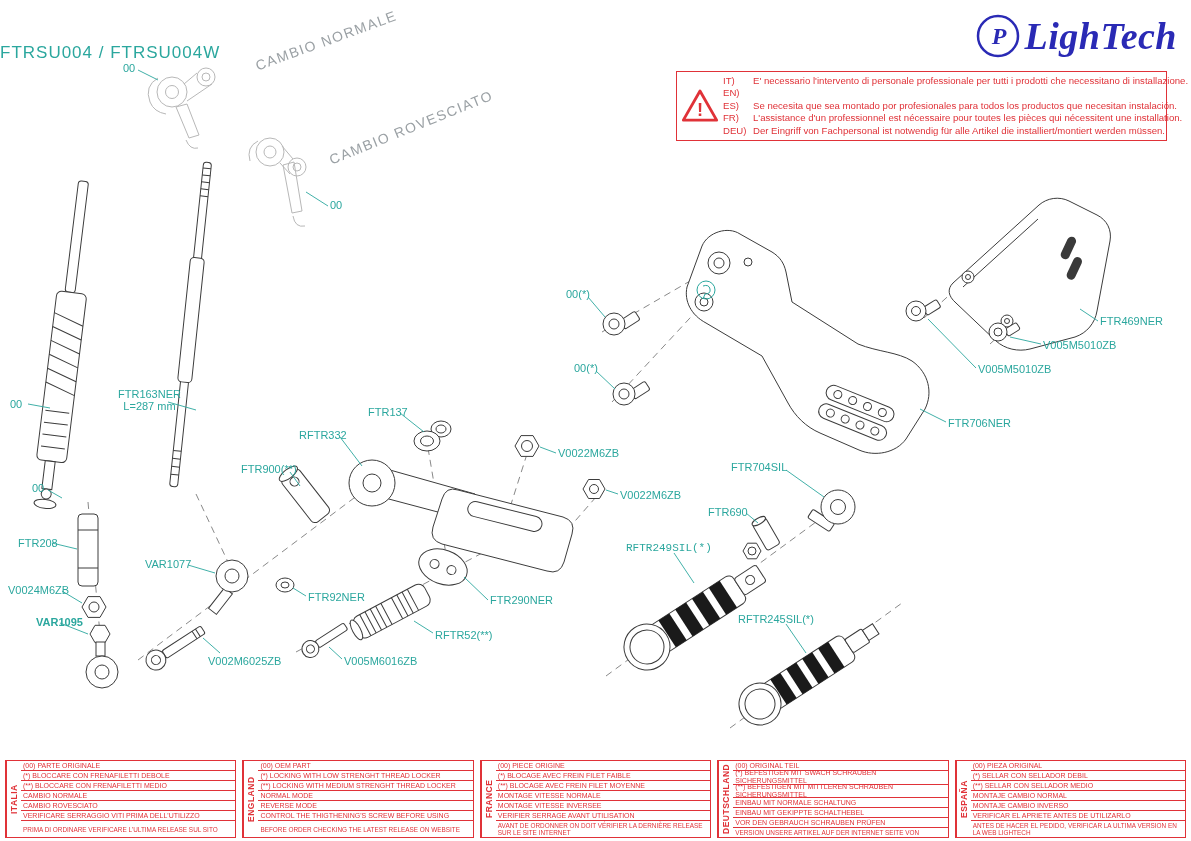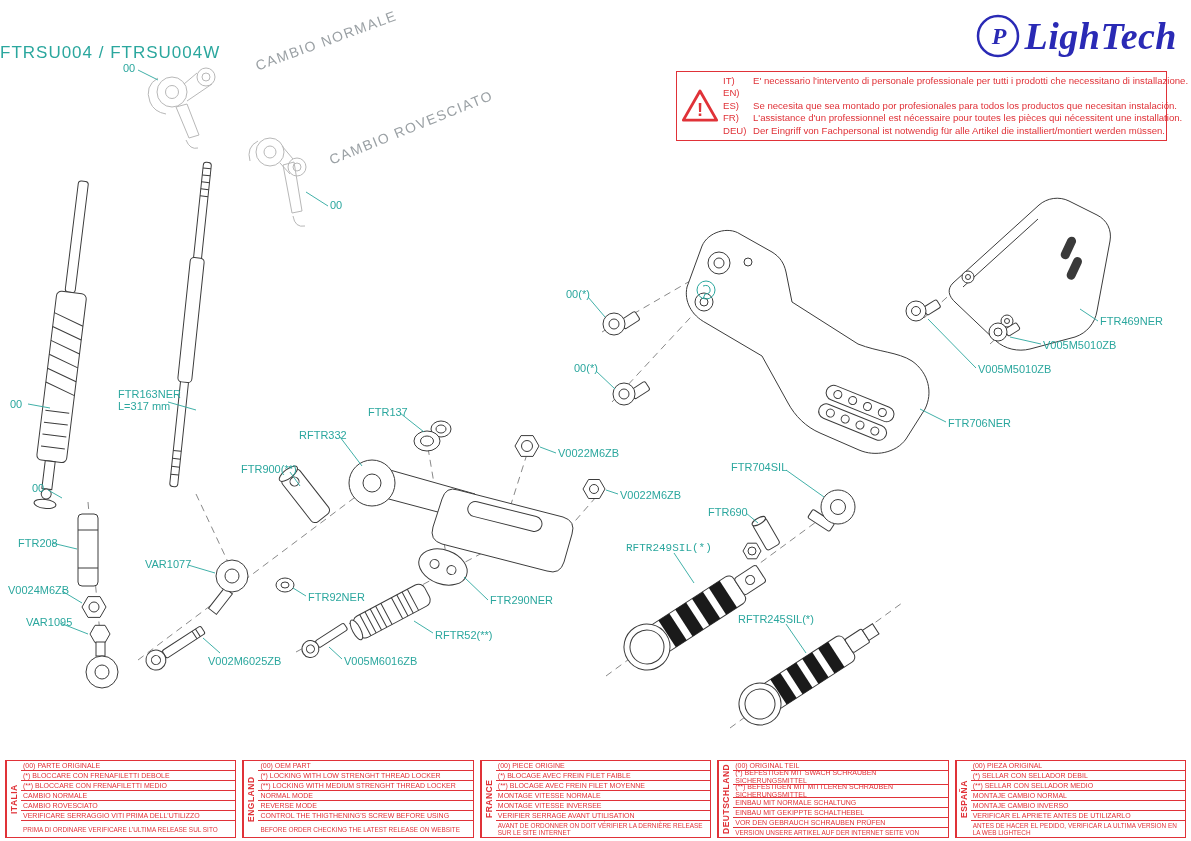--- a/index.html
+++ b/index.html
@@ -28,21 +28,21 @@
   .warning{
     position:absolute;left:676px;top:71px;width:489px;height:68px;
     border:1px solid var(--red);display:flex;align-items:center;background:#fff;
   }
   .warn-icon-wrap{flex:0 0 46px;display:flex;justify-content:center;}
   .warn-lines{flex:1;display:flex;flex-direction:column;justify-content:center;padding-right:4px;}
   .warn-row{display:flex;color:var(--red);font-size:9.6px;line-height:12.4px;white-space:nowrap;overflow:hidden;}
   .warn-prefix{flex:0 0 30px;text-align:left;}
   
   .art{position:absolute;left:0;top:0;width:1191px;height:841px;}
-  .labels{position:absolute;left:0;top:0;width:1191px;height:841px;pointer-events:none;}
+  .labels{position:absolute;left:0;top:0;width:1191px;height:841px;pointer-events:none;text-align:center;}
   .part-label{
     position:absolute;color:var(--teal);font-size:11px;line-height:12px;
     white-space:nowrap;
   }
   .ghost-label{
     position:absolute;color:#9aa0a4;font-size:14px;letter-spacing:1.5px;
     white-space:nowrap;transform-origin:left center;
   }
   .ghost-a{left:256px;top:58px;transform:rotate(-20deg);}
   .ghost-b{left:330px;top:152px;transform:rotate(-22deg);}
@@ -371,29 +371,29 @@
   </svg>
 
   <div class="ghost-label ghost-a">CAMBIO NORMALE</div>
   <div class="ghost-label ghost-b">CAMBIO ROVESCIATO</div>
 
   <div class="labels" id="labels">
       <div class="part-label" style="left: 123px; top: 62px;">00</div>
       <div class="part-label" style="left: 330px; top: 199px;">00</div>
       <div class="part-label" style="left: 10px; top: 398px;">00</div>
       <div class="part-label" style="left: 32px; top: 482px;">00</div>
-      <div class="part-label" style="left: 118px; top: 388px;">FTR163NER<div>L=317 mm</div></div>
+      <div class="part-label" style="left: 118px; top: 388px;">FTR163NER<div>L=287 mm</div></div>
       <div class="part-label" style="left: 241px; top: 463px;">FTR900(**)</div>
       <div class="part-label" style="left: 299px; top: 429px;">RFTR332</div>
       <div class="part-label" style="left: 368px; top: 406px;">FTR137</div>
       <div class="part-label" style="left: 558px; top: 447px;">V0022M6ZB</div>
       <div class="part-label" style="left: 620px; top: 489px;">V0022M6ZB</div>
       <div class="part-label" style="left: 18px; top: 537px;">FTR208</div>
       <div class="part-label" style="left: 8px; top: 584px;">V0024M6ZB</div>
-      <div class="part-label" style="left: 26px; top: 616px;">VAR1095</div>
+      <div class="part-label" style="left: 36px; top: 616px; font-weight: bold;">VAR1095</div>
       <div class="part-label" style="left: 145px; top: 558px;">VAR1077</div>
       <div class="part-label" style="left: 308px; top: 591px;">FTR92NER</div>
       <div class="part-label" style="left: 490px; top: 594px;">FTR290NER</div>
       <div class="part-label" style="left: 435px; top: 629px;">RFTR52(**)</div>
       <div class="part-label" style="left: 208px; top: 655px;">V002M6025ZB</div>
       <div class="part-label" style="left: 344px; top: 655px;">V005M6016ZB</div>
       <div class="part-label" style="left: 566px; top: 288px;">00(*)</div>
       <div class="part-label" style="left: 574px; top: 362px;">00(*)</div>
       <div class="part-label" style="left: 948px; top: 417px;">FTR706NER</div>
       <div class="part-label" style="left: 731px; top: 461px;">FTR704SIL</div>

